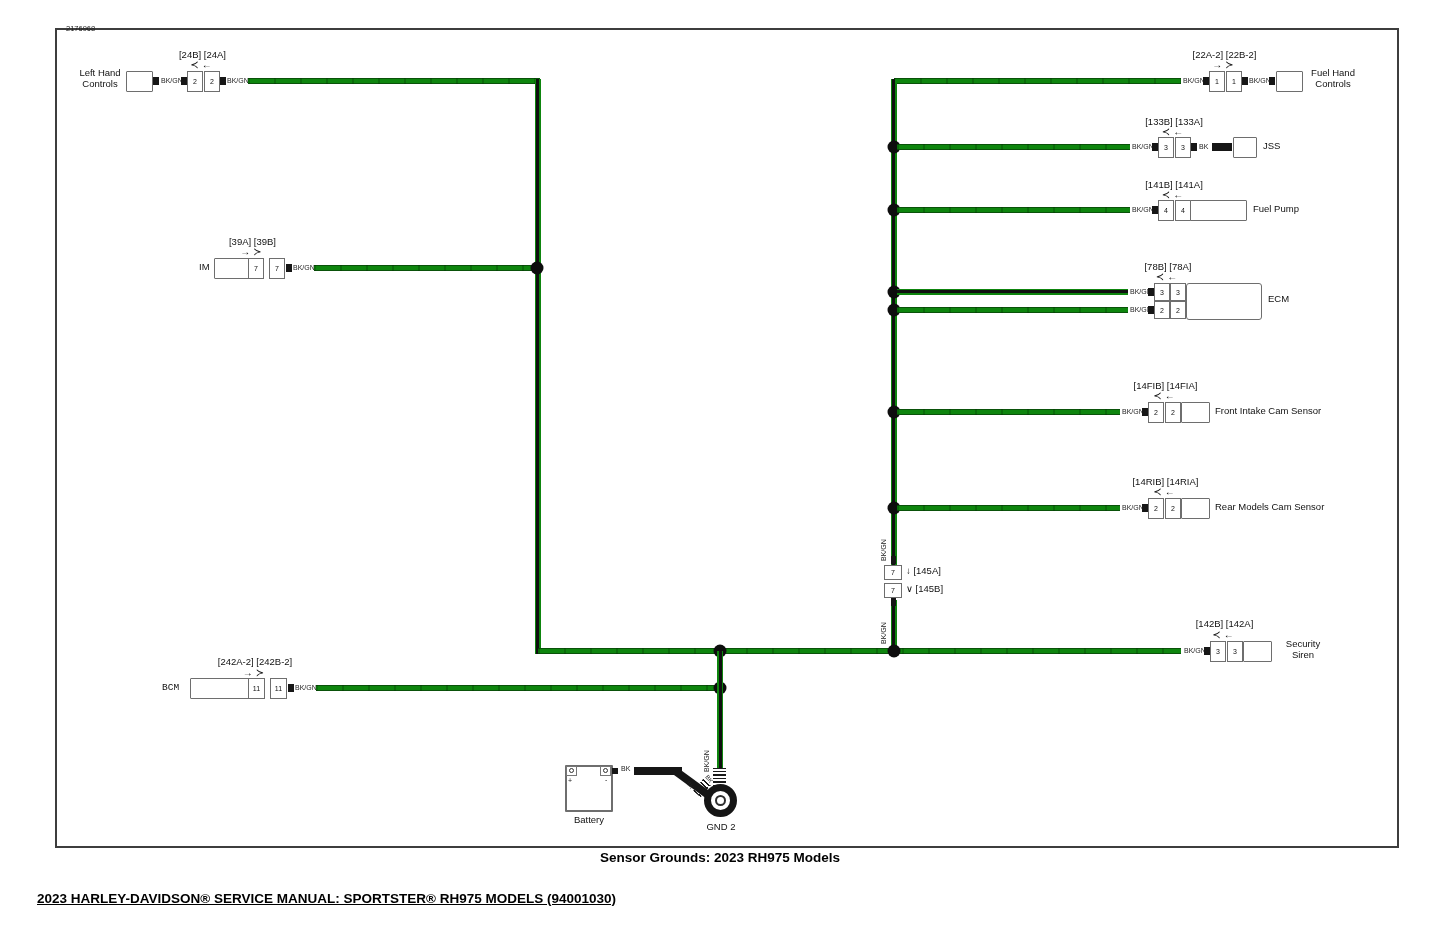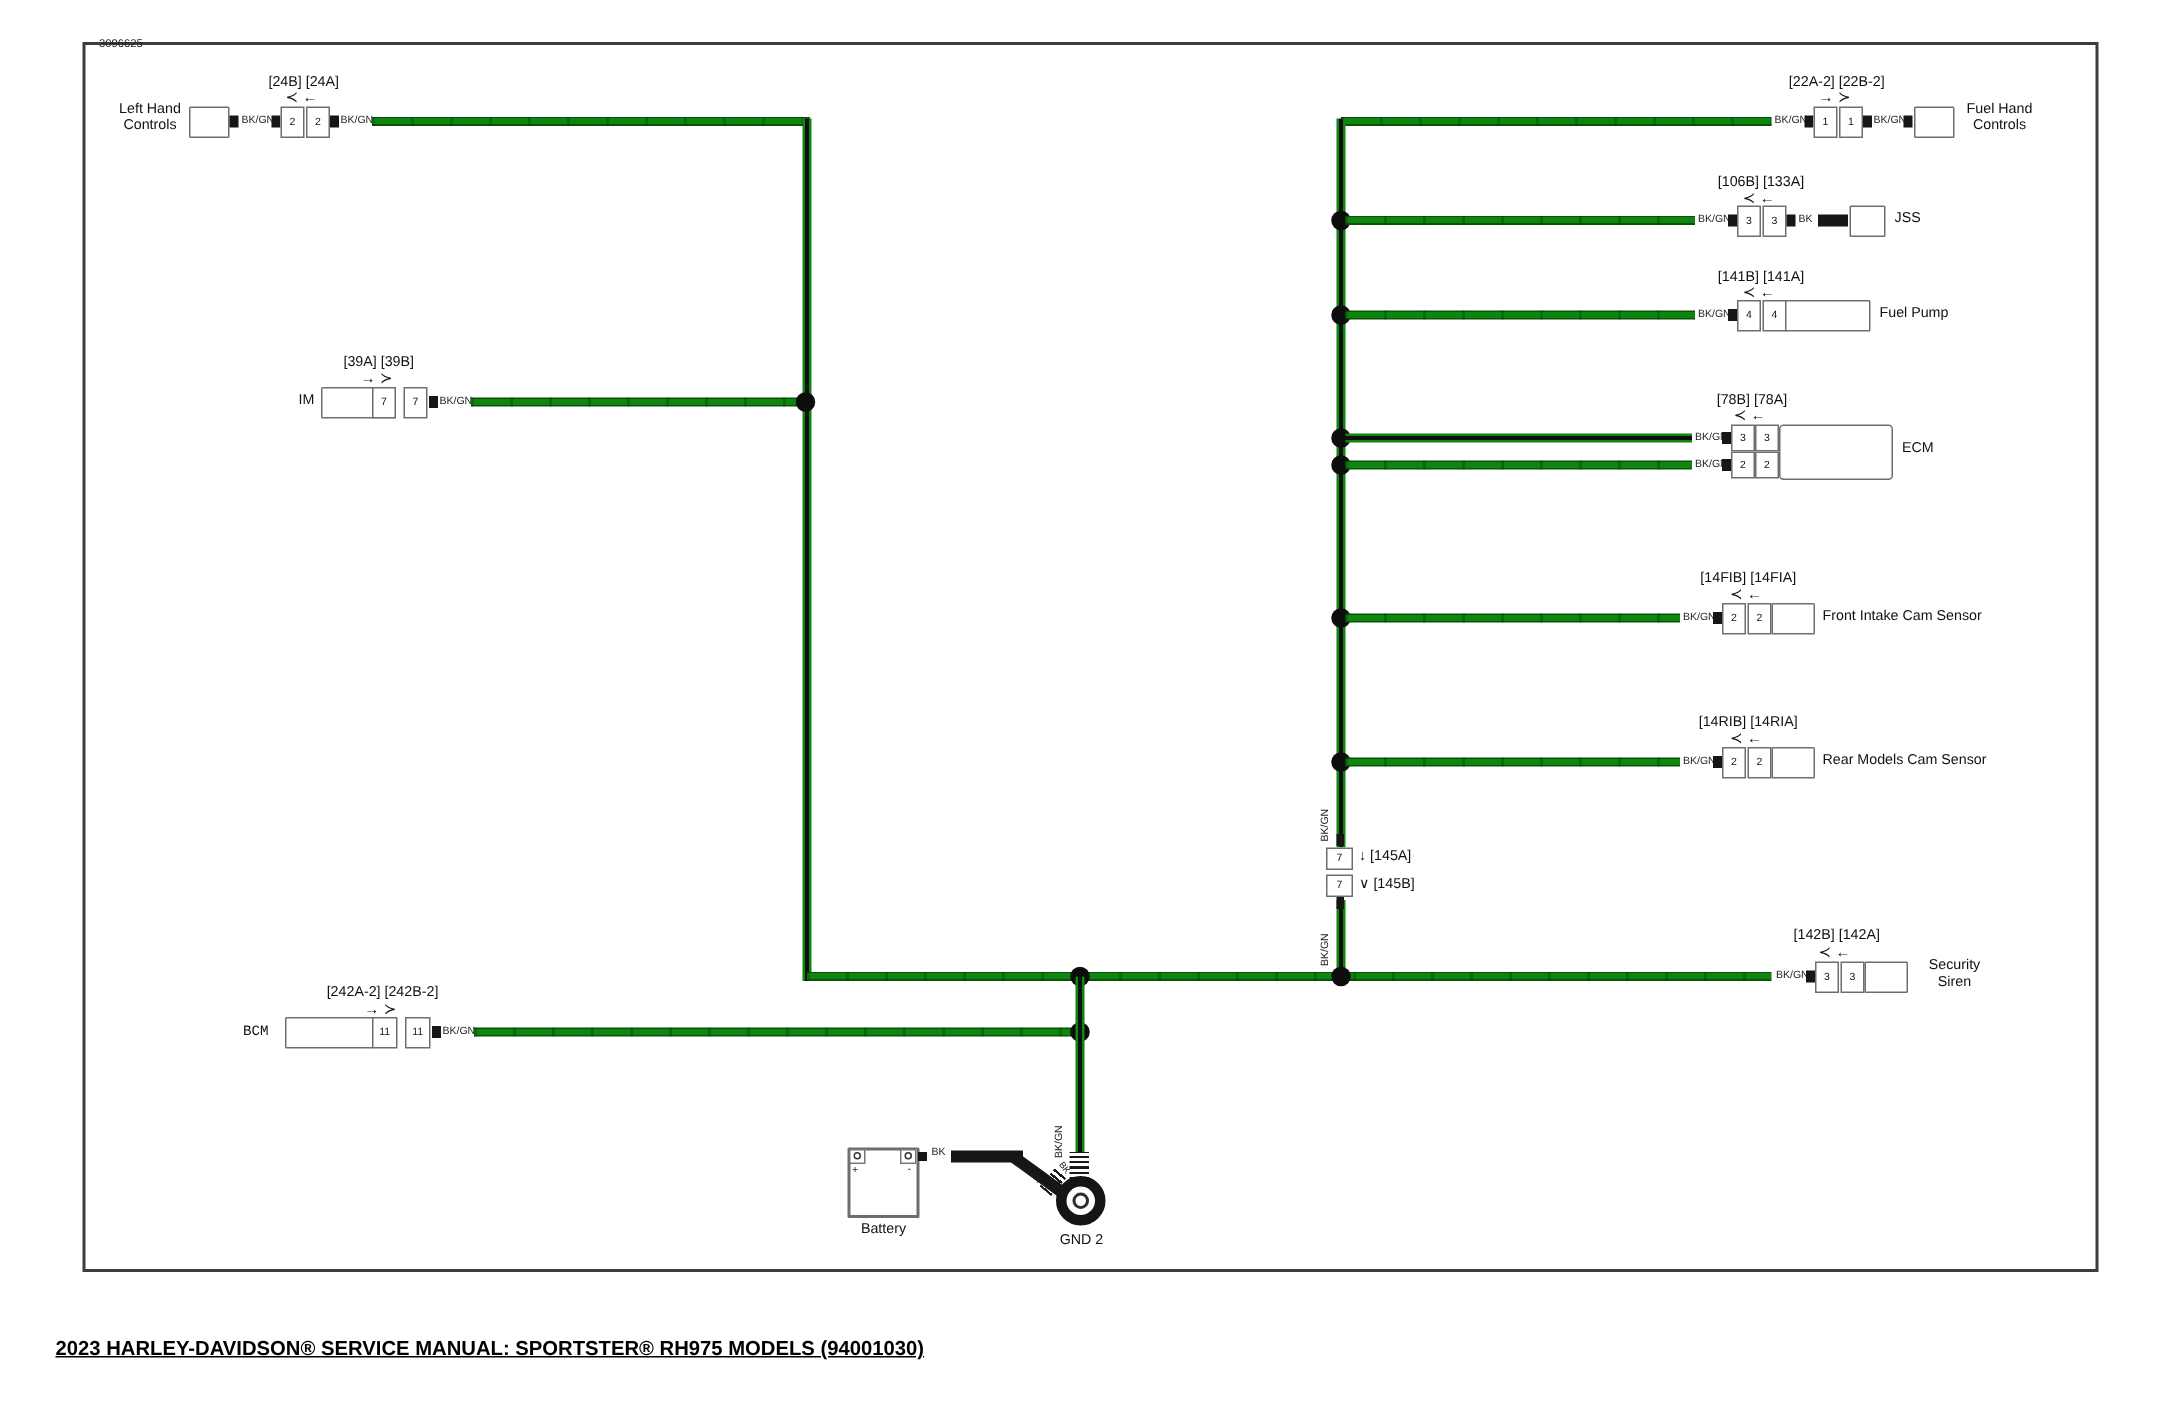--- a/index.html
+++ b/index.html
@@ -36,21 +36,21 @@
   .term{position:absolute;width:11px;height:10px;border:1.5px solid #777;box-sizing:border-box;background:#fff;}
   .termc{position:absolute;width:5px;height:5px;border:1px solid #333;border-radius:50%;box-sizing:border-box;}
   .tiny{position:absolute;font-size:7px;color:#222;}
 </style>
 </head>
 <body>
 
 <div id="stage">
 
   <div id="frame"></div>
-  <div class="abs fignum" style="left:66px;top:24px;">3096625</div>
+  <div class="abs fignum" style="left:66px;top:24px;">2176968</div>
 
   <div>
     <div class="refs" style="left:155px;top:49px;width:95px;">[24B] [24A]</div>
     <div class="arr" style="left:155px;top:59px;width:95px;">≺←</div>
     <div class="clabel center" style="left:76px;top:68px;width:48px;">
       <div>Left Hand</div>
       <div>Controls</div>
     </div>
     <div class="housing" style="left:126px;top:71px;width:27px;height:21px;"></div>
     <div class="stub" style="left:153px;top:77px;"></div>
@@ -81,21 +81,21 @@
       <div>Fuel Hand</div>
       <div>Controls</div>
     </div>
   </div>
 
   <div class="wv" style="left:891px;top:79px;height:433px;"></div>
   <div class="wv" style="left:891px;top:512px;height:53px;"></div>
   <div class="wv" style="left:891px;top:600px;height:54px;"></div>
 
   <div>
-    <div class="refs" style="left:1124px;top:116px;width:100px;">[106B] [133A]</div>
+    <div class="refs" style="left:1124px;top:116px;width:100px;">[133B] [133A]</div>
     <div class="arr" style="left:1124px;top:126px;width:100px;">≺←</div>
     <div class="dot" style="left:894px;top:147px;"></div>
     <div class="wh" style="left:897px;top:144px;width:233px;"></div>
     <div class="wl" style="left:1132px;top:143px;">BK/GN</div>
     <div class="stub" style="left:1152px;top:143px;"></div>
     <div class="pin" style="left:1158px;top:137px;">3</div>
     <div class="pin" style="left:1175px;top:137px;">3</div>
     <div class="stub" style="left:1191px;top:143px;"></div>
     <div class="wl" style="left:1199px;top:143px;">BK</div>
     <div class="bkwire" style="left:1212px;top:143px;width:20px;height:8px;"></div>
@@ -241,15 +241,16 @@
     <div class="tiny" style="left:605px;top:776px;">-</div>
     <div class="clabel center" style="left:558px;top:815px;width:62px;">Battery</div>
     <div class="stub" style="left:612px;top:768px;height:6px;"></div>
     <div class="wl" style="left:621px;top:765px;">BK</div>
     <div class="bkwire" style="left:634px;top:767px;width:48px;height:8px;"></div>
     <div class="bkwire" style="left:678px;top:768px;width:42px;height:8px;transform:rotate(36deg);transform-origin:left top;"></div>
     <div class="tiny" style="left:686px;top:782px;transform:rotate(52deg);font-size:6px;">BK</div>
     <div class="tiny" style="left:705px;top:776px;transform:rotate(52deg);font-size:6px;">BK</div>
   </div>
 
+  <div class="caption" style="left:440px;top:850px;width:560px;">Sensor Grounds: 2023 RH975 Models</div>
   <div class="footer" style="left:37px;top:891px;text-decoration:underline;">2023 HARLEY-DAVIDSON® SERVICE MANUAL: SPORTSTER® RH975 MODELS (94001030)</div>
 
 </div>
 
 </body></html>

